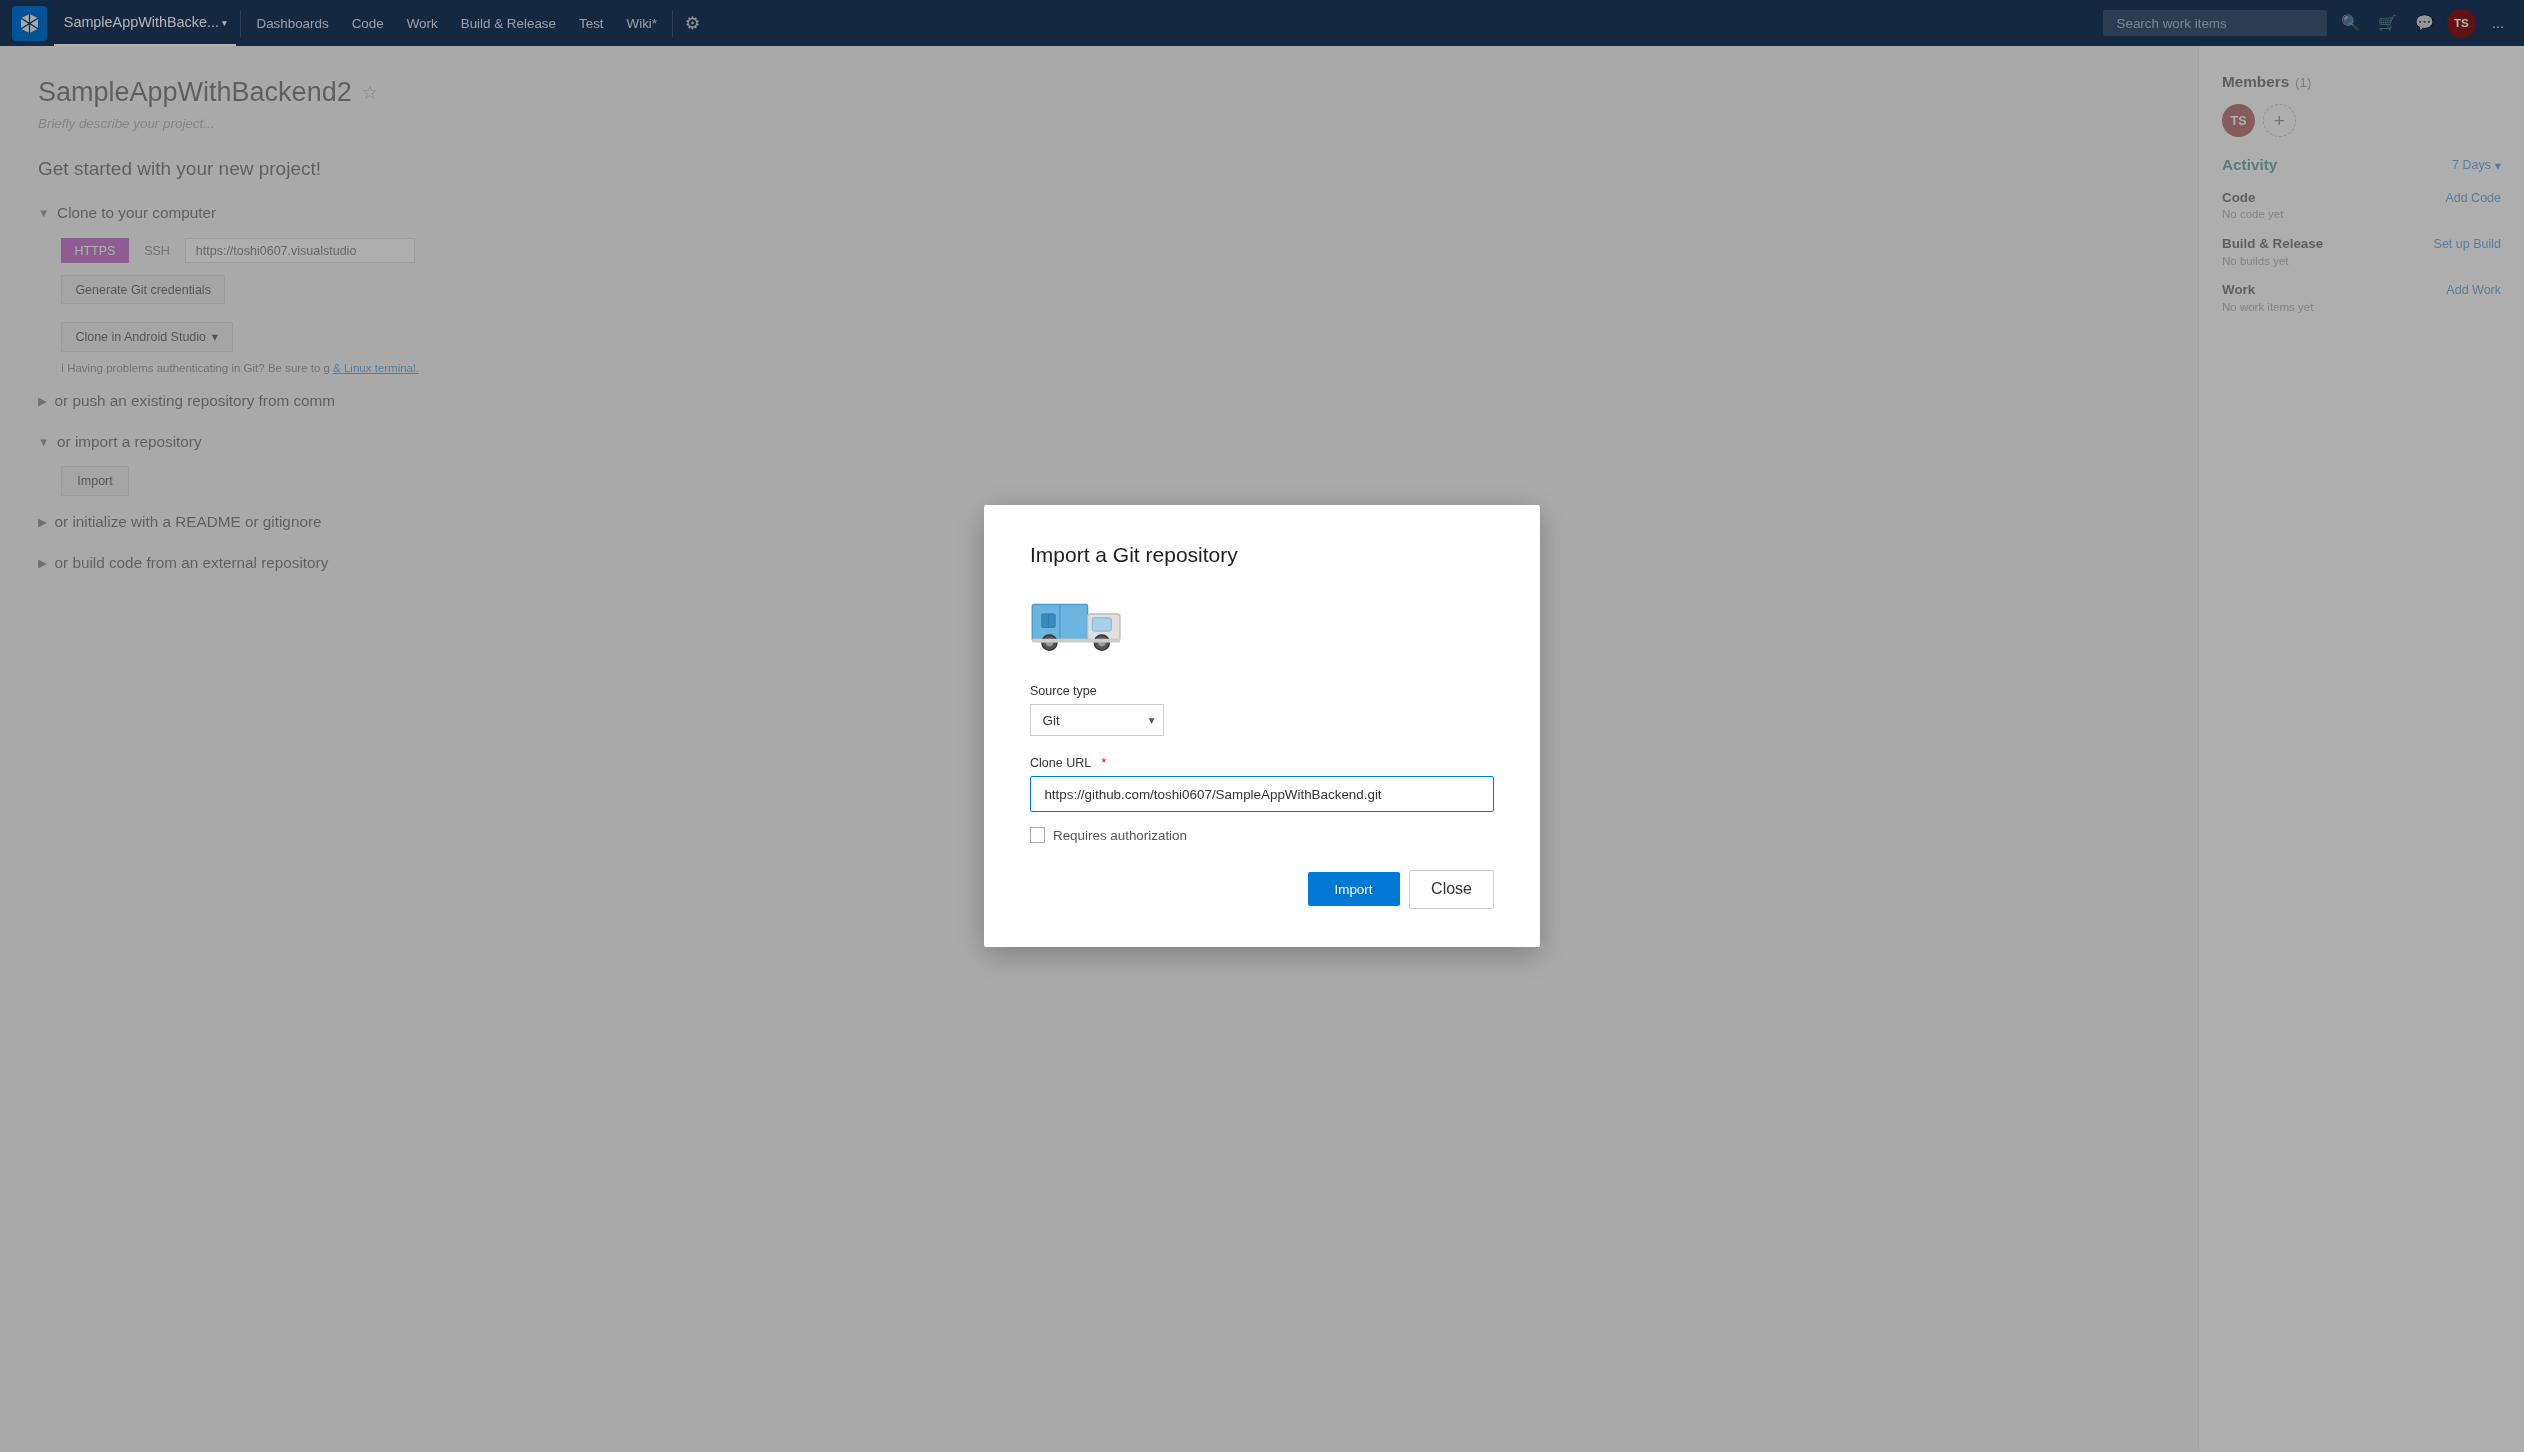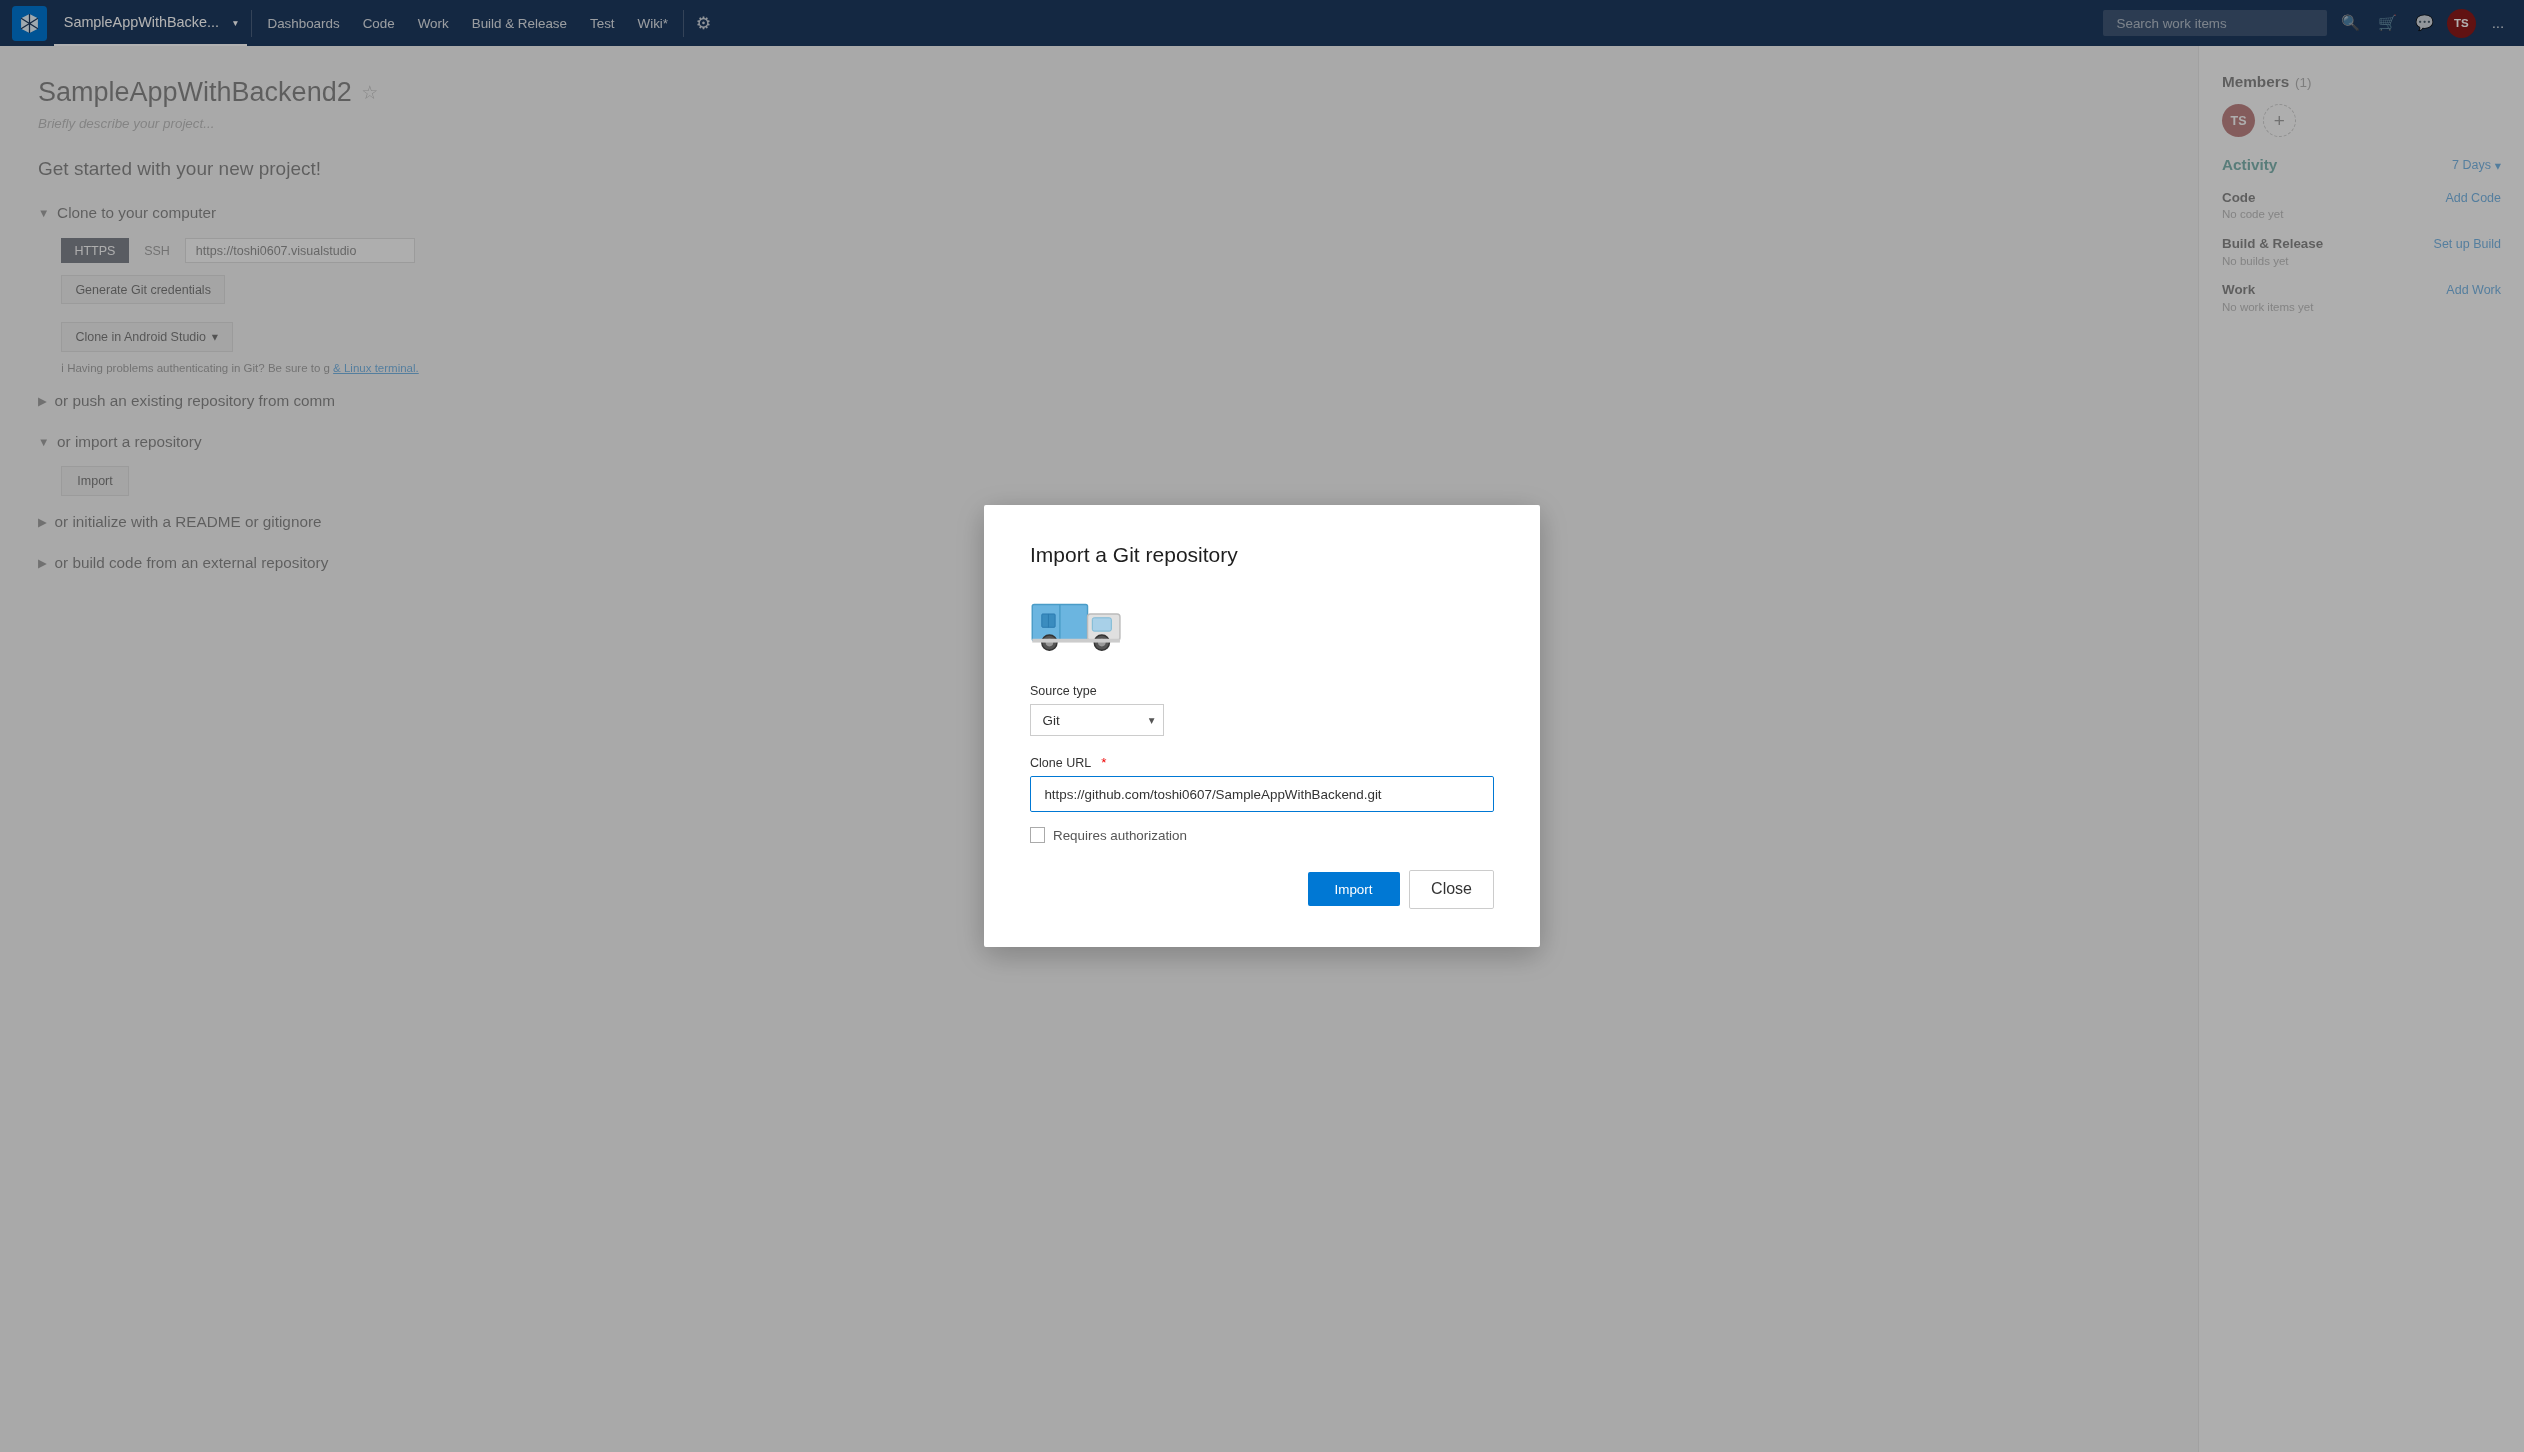--- a/index.html
+++ b/index.html
@@ -22,21 +22,21 @@
       margin-right: 7.7px;
       flex-shrink: 0;
     }
     .topnav-logo svg { width: 21px; height: 21px; }
     .topnav-project {
       color: #fff;
       font-size: 14.4px;
       font-weight: 500;
       padding: 0 9.6px;
       cursor: pointer;
-      display: flex; align-items: center; gap: 14px;
+      display: flex; align-items: center; gap: 3px;
       border-bottom: 2.9px solid #fff;
       height: 46px;
     }
     .topnav-project .caret { font-size: 9.6px; }
     .topnav-sep { width: 1px; height: 27px; background: rgba(255,255,255,0.2); margin: 0 3.8px; }
     .topnav-link {
       color: rgba(255,255,255,0.85);
       font-size: 13.4px;
       padding: 0 11.5px;
       height: 46px;
@@ -130,21 +130,21 @@
       display: flex; align-items: center; gap: 7.7px;
       font-size: 15.3px; color: #1e1e1e;
       cursor: pointer;
       padding: 5.8px 0;
     }
     .accordion-header .chevron { font-size: 11.5px; color: #555; }
     .accordion-body { padding-left: 23px; margin-top: 9.6px; }
 
     .clone-options { display: flex; align-items: center; gap: 7.7px; margin-bottom: 11.5px; }
     .btn-https {
-      background: #0f172a; color: #fff;
+      background: #a21caf; color: #fff;
       border: none; padding: 5.8px 13.4px;
       font-size: 12.5px; cursor: pointer;
       font-weight: 500;
     }
     .btn-ssh {
       background: none; border: none;
       color: #555; font-size: 12.5px;
       cursor: pointer; padding: 5.8px 7.7px;
     }
     .clone-url-input {

